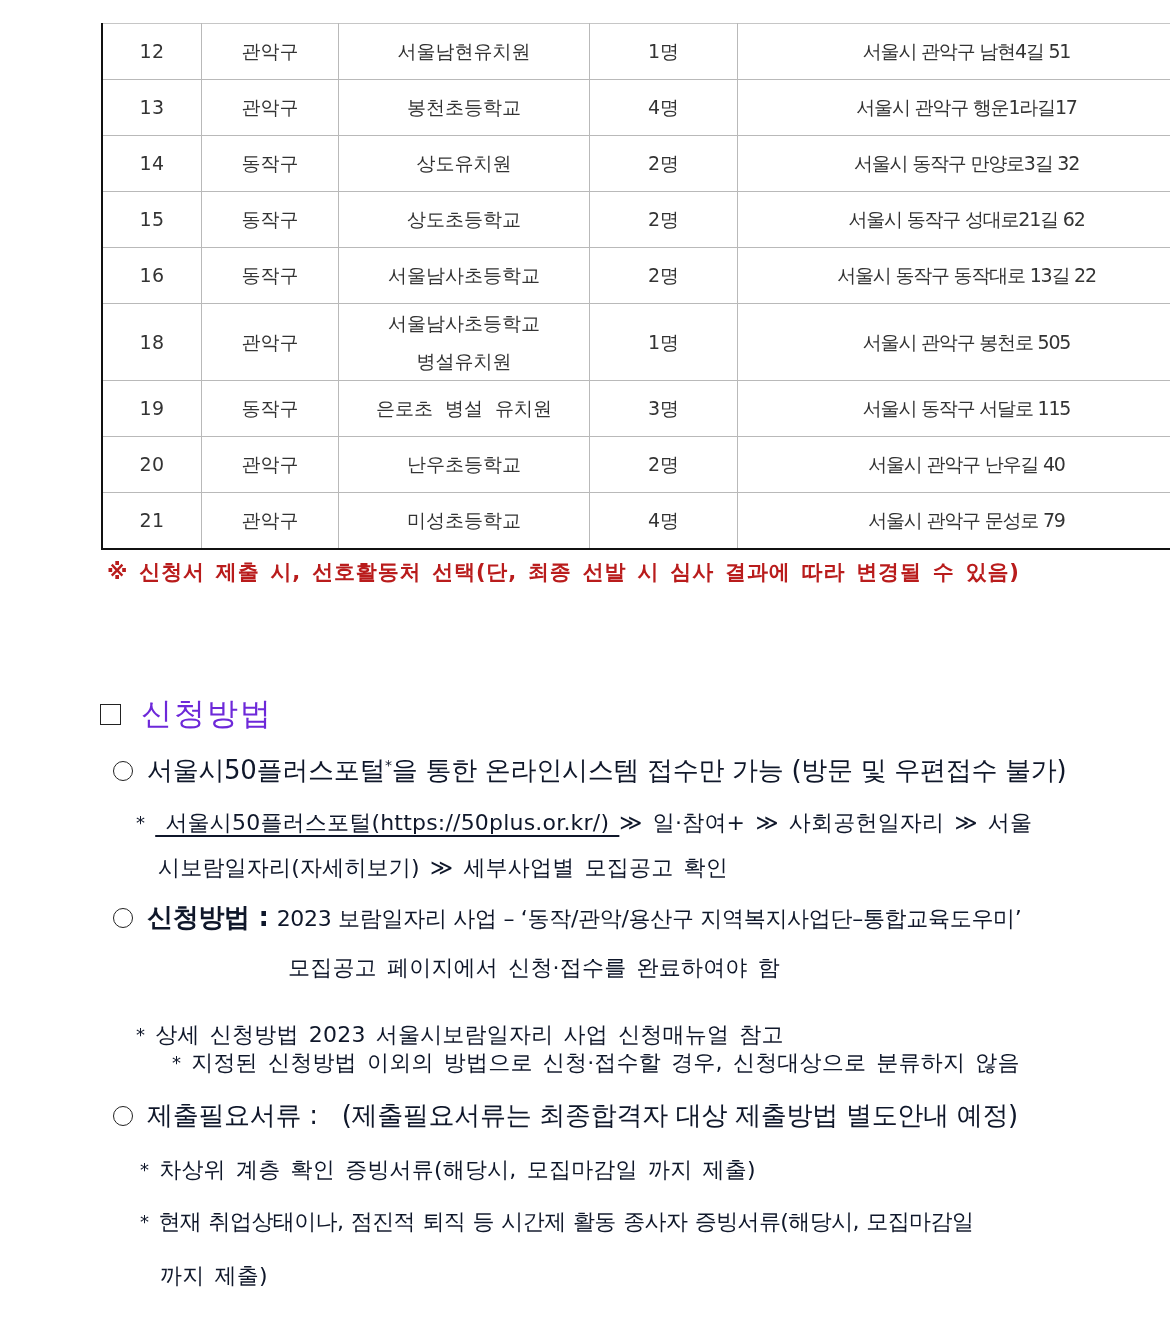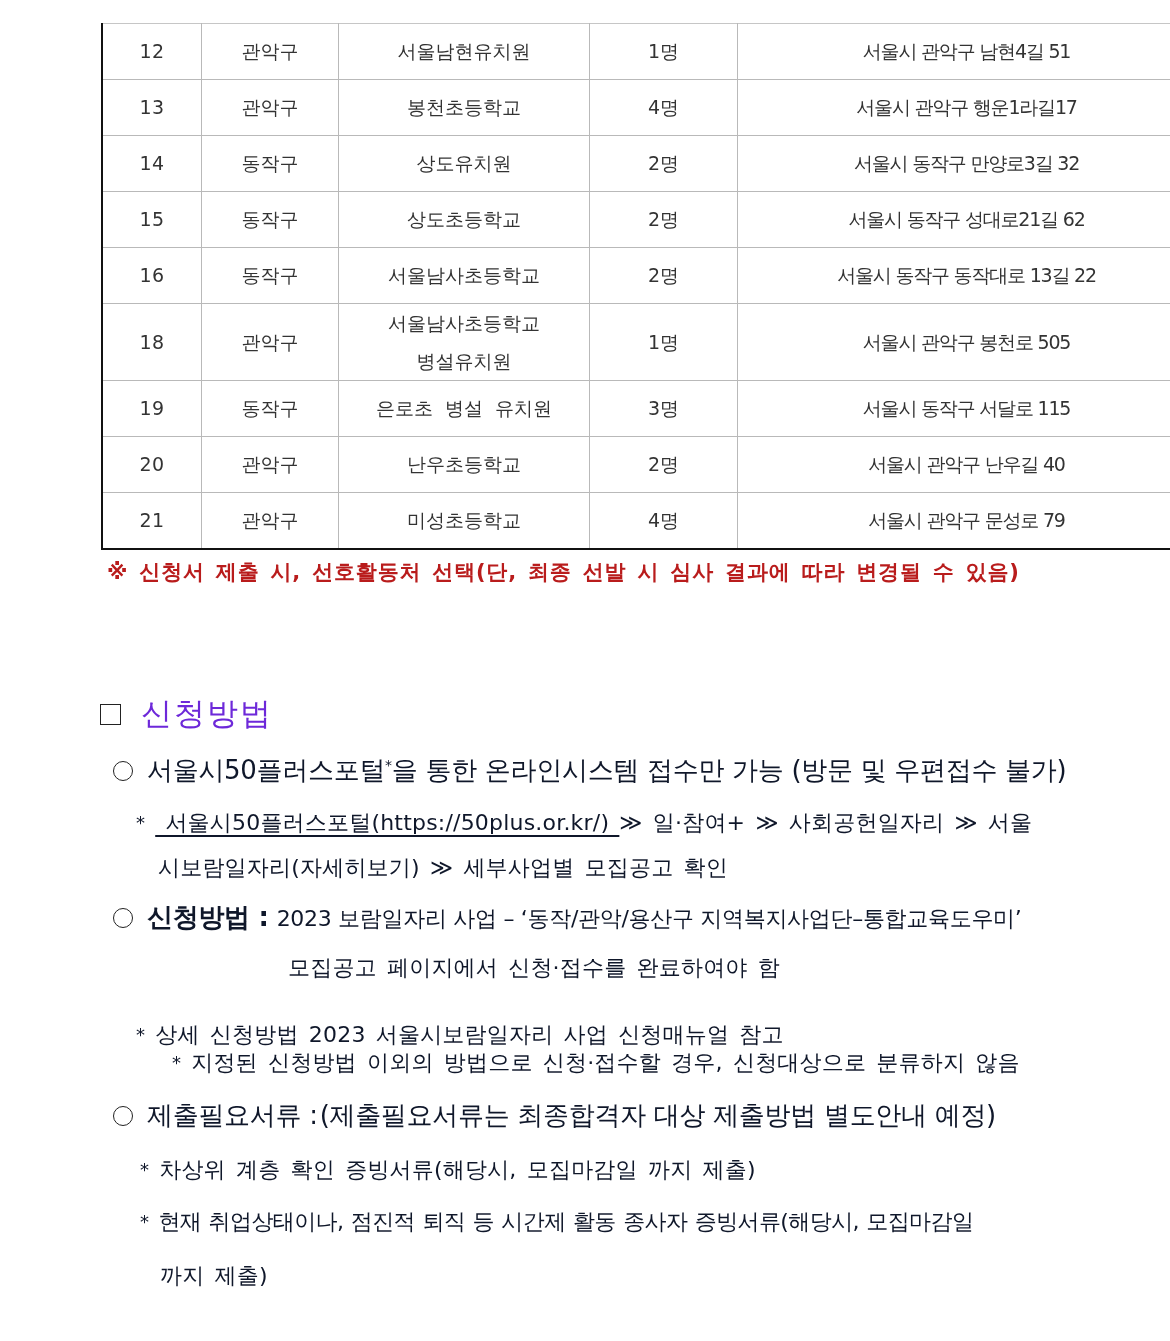--- a/index.html
+++ b/index.html
@@ -227,21 +227,21 @@
   <div class="line lvl2" style="left:288px; top:953px;">모집공고 페이지에서 신청·접수를 완료하여야 함</div>
 
   <div class="line lvl2" style="left:136px; top:1020px;">
     <span class="star">*</span><span>상세 신청방법 2023 서울시보람일자리 사업 신청매뉴얼 참고</span>
   </div>
   <div class="line lvl2" style="left:136px; top:1048px;margin-left:36px;">
     <span class="star">*</span><span>지정된 신청방법 이외의 방법으로 신청·접수할 경우, 신청대상으로 분류하지 않음</span>
   </div>
 
   <div class="line lvl1" style="left:113px; top:1098px;">
-    <span class="bullet-circle"></span><span style="margin-right:2px">제출필요서류 :</span><span>(제출필요서류는 최종합격자 대상 제출방법 별도안내 예정)</span>
+    <span class="bullet-circle"></span><span style="margin-right:24px">제출필요서류 :</span><span>(제출필요서류는 최종합격자 대상 제출방법 별도안내 예정)</span>
   </div>
 
   <div class="line lvl2" style="left:140px; top:1155px;">
     <span class="star">*</span><span>차상위 계층 확인 증빙서류(해당시, 모집마감일 까지 제출)</span>
   </div>
   <div class="line lvl2" style="left:140px; top:1207px; letter-spacing:-0.6px; word-spacing:1px;">
     <span class="star">*</span><span>현재 취업상태이나, 점진적 퇴직 등 시간제 활동 종사자 증빙서류(해당시, 모집마감일</span>
   </div>
   <div class="line lvl2" style="left:160px; top:1261px;">까지 제출)</div>
 

